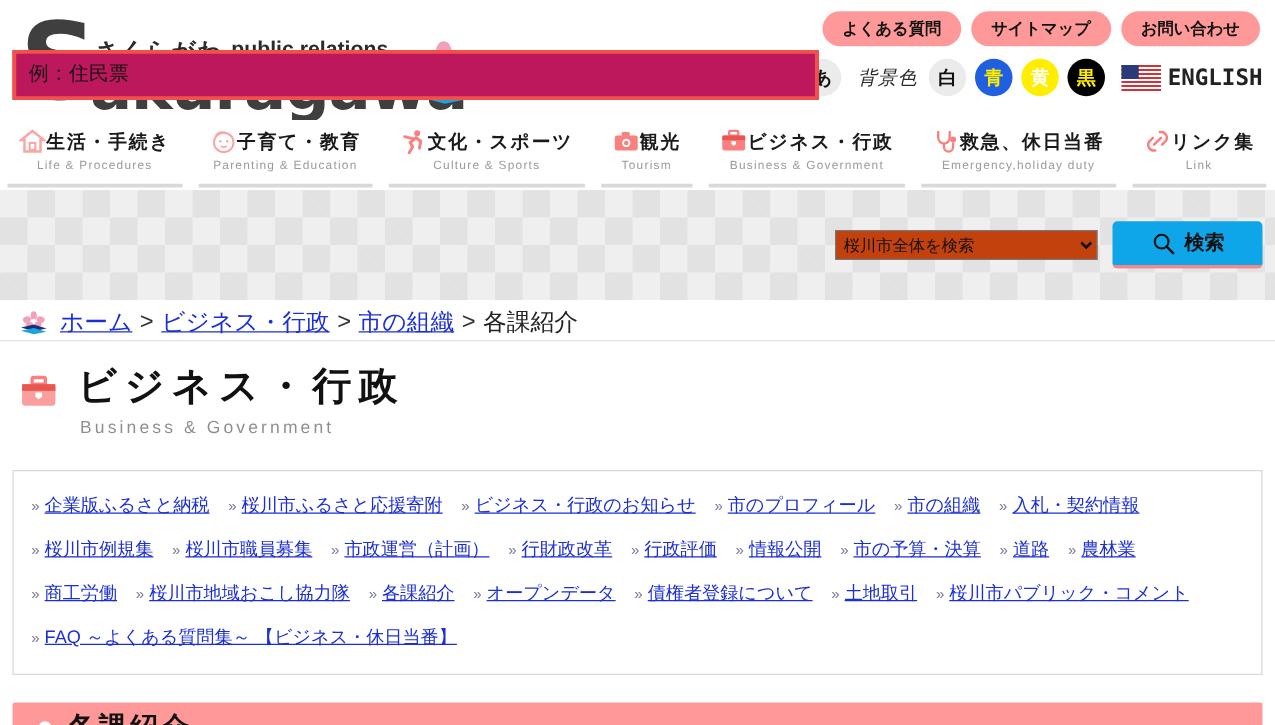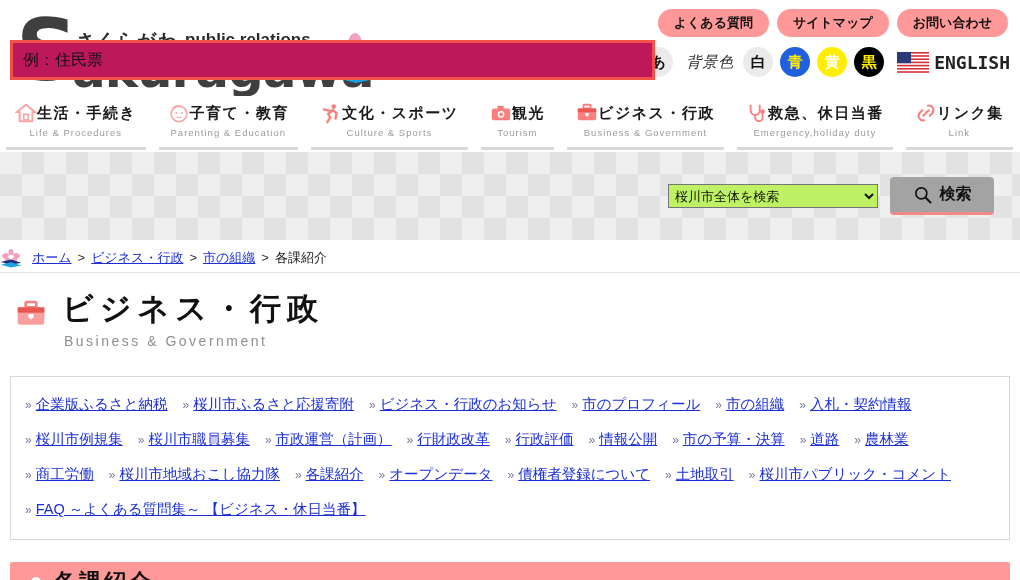--- a/index.html
+++ b/index.html
@@ -94,35 +94,35 @@
   }
   .search-input {
     position: absolute; left: 10px; top: 40px; width: 645px; height: 40px;
     border: 3px solid #f4504a; background: #be185d; font-size: 16px;
     padding: 0 10px; color: #111; font-family: "Liberation Sans", sans-serif;
   }
   .search-input::placeholder { color: #111; opacity: 1; }
   .search-select {
     position: absolute; left: 668px; top: 184px; width: 210px; height: 24px;
     font-size: 13px; font-family: "Liberation Sans", sans-serif;
-    background: #bef264; border: 1px solid #767676; color: #111; padding: 0 2px;
+    background: #c2410c; border: 1px solid #767676; color: #111; padding: 0 2px;
   }
   .search-btn {
-    position: absolute; left: 890px; top: 177px; width: 104px; height: 38px;
-    background: #a3a3a3; border: none; border-bottom: 3px solid #f08a8a;
+    position: absolute; left: 890px; top: 177px; width: 120px; height: 38px;
+    background: #0ea5e9; border: none; border-bottom: 3px solid #f08a8a;
     border-radius: 4px; display: flex; align-items: center; justify-content: center;
     gap: 7px; cursor: pointer;
   }
   .search-btn-label { font-size: 16px; font-weight: 700; color: #111; }
 
   
   .breadcrumb {
     position: absolute; top: 243px; left: 0; width: 1020px; height: 30px;
-    display: flex; align-items: center; gap: 6px; 
-    border-bottom: 1px solid #e2e2e2; font-size: 13px; color: #222;
+    display: flex; align-items: center; gap: 6px; padding-left: 16px;
+    border-bottom: 1px solid #e2e2e2; font-size: 19px; color: #222;
   }
   .bc-mark { width: 22px; height: 20px; margin-right: 4px; }
   .bc-link { color: #1c2fd4; text-decoration: underline; cursor: pointer; white-space: nowrap; }
   .bc-sep { color: #333; }
   .bc-current { color: #222; }
 
   
   .page-title { position: absolute; top: 290px; left: 14px; display: flex; align-items: flex-start; gap: 14px; }
   .title-icon { width: 34px; height: 32px; margin-top: 8px; }
   .title-ja { font-size: 31px; font-weight: 700; color: #111; letter-spacing: 6px; line-height: 38px; }

